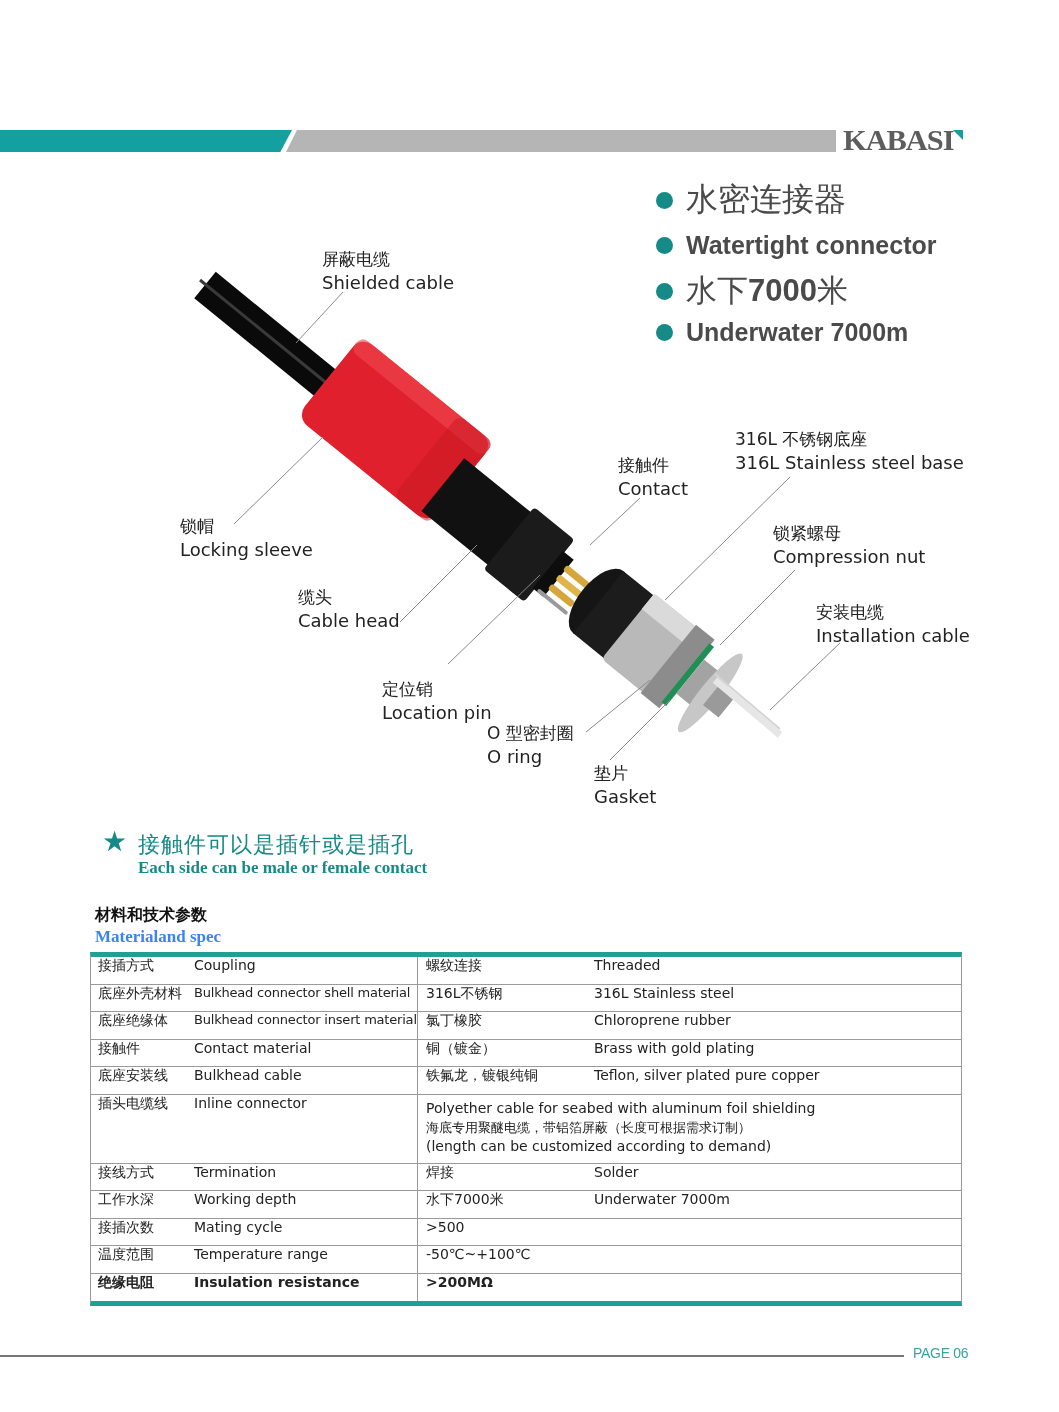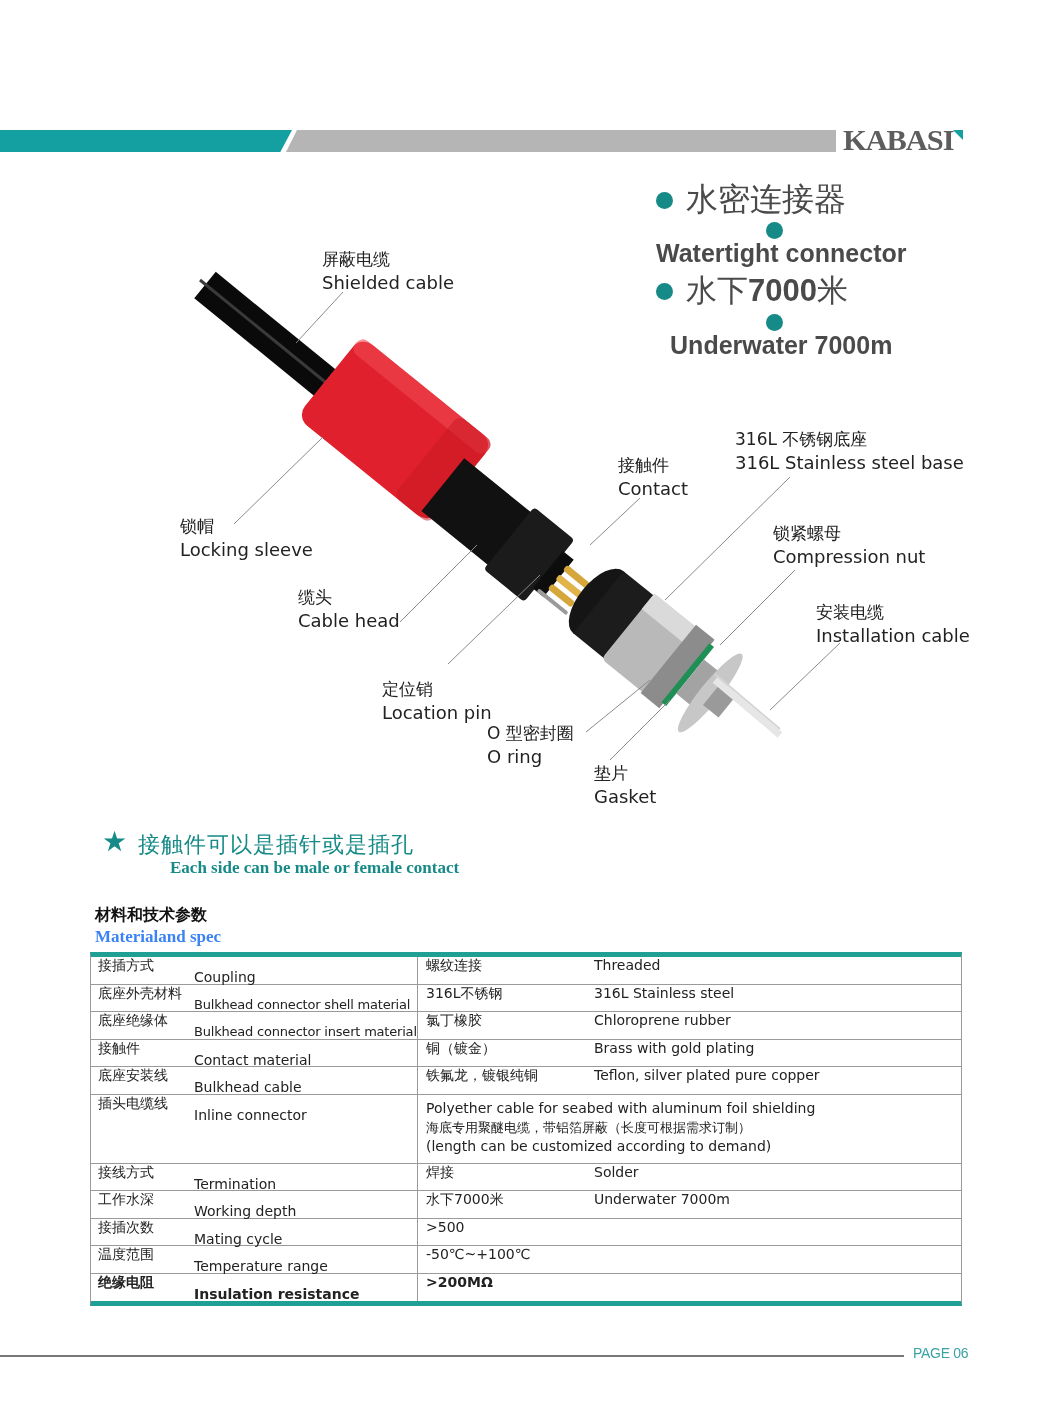--- a/index.html
+++ b/index.html
@@ -10,43 +10,43 @@
   .band-teal { position: absolute; left: 0; top: 130px; width: 292px; height: 22px; background: #14a0a0; clip-path: polygon(0 0, 100% 0, 96% 100%, 0 100%); }
   .band-gray { position: absolute; left: 286px; top: 130px; width: 550px; height: 22px; background: #b5b5b5; clip-path: polygon(2% 0, 100% 0, 100% 100%, 0 100%); }
   .logo { position: absolute; left: 843px; top: 126px; height: 28px; font-family: "Liberation Serif", serif; font-weight: 900; font-size: 29px; letter-spacing: -1px; color: #5d5d5d; transform: scaleX(1.05); transform-origin: left; line-height: 28px; }
   .logo-accent { position: absolute; left: 953px; top: 130px; width: 0; height: 0; border-left: 10px solid transparent; border-top: 10px solid #14a0a0; }
 
   
   .features { position: absolute; left: 656px; top: 178px; }
   .feat { position: relative; display: flex; align-items: center; color: #4a4a4a; }
   .feat .dot { width: 17px; height: 17px; border-radius: 50%; background: #168a86; margin-right: 13px; flex: none; }
   .feat.cn { font-size: 32px; font-family: "DejaVu Serif", serif; height: 44px; }
-  .feat.en { font-size: 25px; font-weight: bold; font-family: "Liberation Sans", sans-serif; height: 46px; flex-direction: column; }
+  .feat.en { font-size: 25px; font-weight: bold; font-family: "Liberation Sans", sans-serif; height: 46px; }
   .feat.cn2 { font-size: 31px; font-family: "DejaVu Serif", serif; height: 46px; }
   .feat.cn2 b { font-family: "Liberation Sans", sans-serif; font-weight: bold; }
   .lbl { position: absolute; font-size: 18px; line-height: 23px; color: #222; font-family: "DejaVu Sans", sans-serif; white-space: nowrap; }
   .lbl .cn { display: block; font-size: 17px; }
   .lbl .en { display: block; }
   svg.art { position: absolute; left: 0; top: 0; }
 
   
   .note-star { position: absolute; left: 102px; top: 827px; font-size: 28px; color: #168a86; line-height: 30px; }
   .note-cn { position: absolute; left: 138px; top: 830px; font-size: 22px; color: #168a86; font-family: "DejaVu Serif", serif; letter-spacing: 1px; }
-  .note-en { position: absolute; left: 138px; top: 858px; font-size: 17px; font-weight: bold; color: #168a86; font-family: "Liberation Serif", serif; margin-left: 32px; }
+  .note-en { position: absolute; left: 138px; top: 858px; font-size: 17px; font-weight: bold; color: #168a86; font-family: "Liberation Serif", serif; }
 
   
   .spec-title-cn { position: absolute; left: 95px; top: 905px; font-size: 16px; font-weight: bold; color: #111; }
   .spec-title-en { position: absolute; left: 95px; top: 927px; font-size: 17px; font-weight: bold; color: #3b82f6; font-family: Liberation Serif, serif; }
 
   .table { position: absolute; left: 90px; top: 952px; width: 872px; border-top: 5px solid #20a094; border-bottom: 5px solid #20a094; border-left: 1px solid #9a9a9a; border-right: 1px solid #9a9a9a; }
   .row { display: flex; border-bottom: 1px solid #9a9a9a; font-size: 14px; color: #222; font-family: "DejaVu Sans", sans-serif; }
   .row:last-child { border-bottom: none; font-weight: bold; }
   .c1 { width: 327px; display: flex; border-right: 1px solid #9a9a9a; padding-left: 7px; }
   .c1 .k-cn { width: 96px; flex: none; font-size: 14px; }
-  .c1 .k-en { flex: 1; white-space: nowrap; margin-top: 12px; }
+  .c1 .k-en { flex: 1; white-space: nowrap; }
   .c1.tight .k-cn { width: 96px; }
   .c1.tight .k-en { font-size: 13px; letter-spacing: -0.2px; }
   .c2 { flex: 1; display: flex; align-items: flex-start; padding-left: 8px; }
   .c2 .v-cn { width: 168px; flex: none; }
   .c2 .v-en { flex: 1; }
   .c2.multi { display: block; padding-top: 4px; line-height: 19px; }
   .c2.multi span { display: block; }
   .r-std { height: 27.5px; }
   .r-tall { height: 69px; }
 

